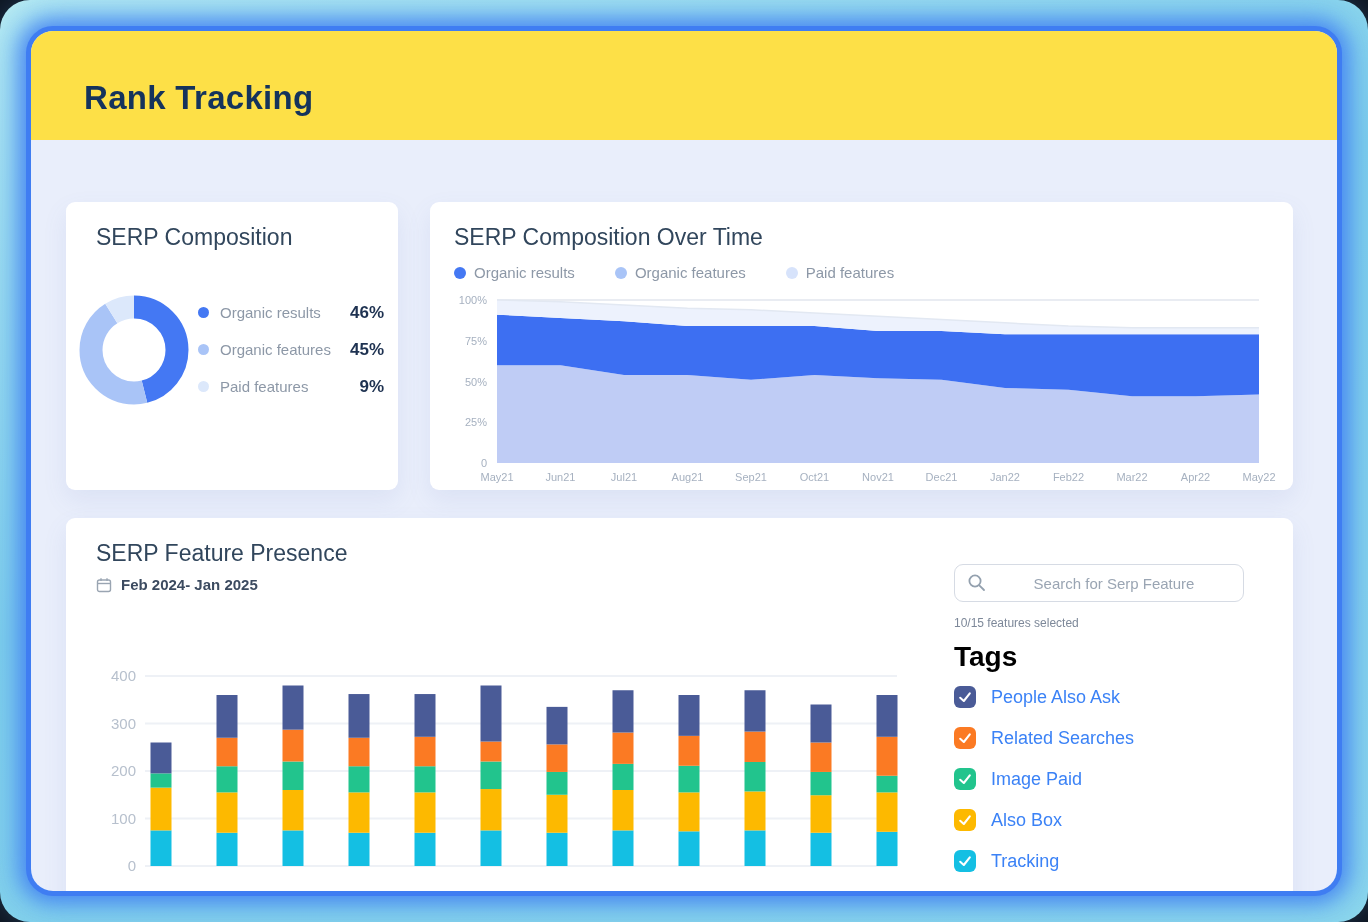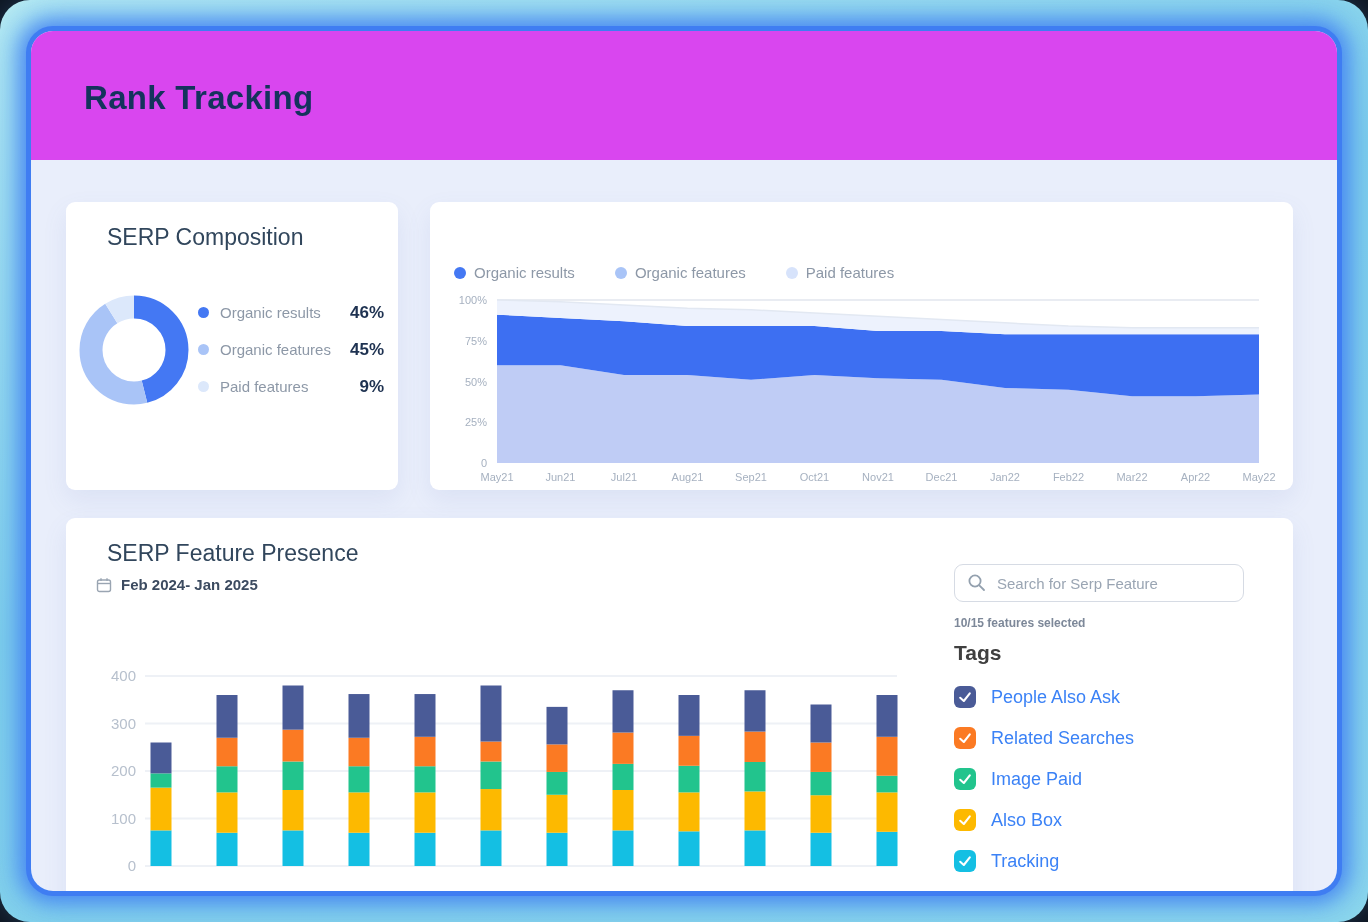--- a/index.html
+++ b/index.html
@@ -1,26 +1,26 @@
 <!DOCTYPE html>
 <html><head>
 <meta charset="utf-8">
 <style>
   html,body{margin:0;padding:0;}
   body{width:1368px;height:922px;position:relative;background:#0c1320;font-family:"Liberation Sans",sans-serif;overflow:hidden;}
   .frame{position:absolute;inset:0;border-radius:30px;background:linear-gradient(160deg,#bdeef3,#7fd0ea 45%,#8fd9ec);}
   .app{position:absolute;inset:31px;background:#e9eefb;border-radius:22px;overflow:hidden;
        box-shadow:0 0 0 5px #3f7df2,0 0 20px 12px rgba(63,125,242,.85),0 0 36px 28px rgba(110,190,240,.5);}
-  .header{position:absolute;top:0;left:0;right:0;height:129px;background:#d946ef;}
+  .header{position:absolute;top:0;left:0;right:0;height:109px;background:#fde047;}
   .header h1{position:absolute;left:53px;top:48px;margin:0;font-size:33px;font-weight:600;color:#14335c;letter-spacing:.3px;}
   .card{position:absolute;background:#fff;border-radius:9px;box-shadow:0 10px 24px rgba(96,120,185,.10);}
   #card-composition{left:35px;top:171px;width:332px;height:288px;}
   #card-overtime{left:399px;top:171px;width:863px;height:288px;}
   #card-presence{left:35px;top:487px;width:1227px;height:400px;}
-  .card-title{position:absolute;left:41px;top:22px;font-size:23px;font-weight:500;color:#31465c;}
+  .card-title{position:absolute;left:30px;top:22px;font-size:23px;font-weight:500;color:#31465c;}
   #card-overtime .card-title{left:24px;}
 
   
   #donut{position:absolute;left:10px;top:90px;}
   .d-legend{position:absolute;left:132px;top:92px;width:186px;}
   .d-row{display:flex;align-items:center;height:37px;}
   .dot{width:11px;height:11px;border-radius:50%;flex:0 0 auto;}
   .d-row .lbl{flex:1;margin-left:11px;font-size:15px;color:#8d98a7;}
   .d-row .val{font-size:17px;font-weight:700;color:#1e3251;}
 
@@ -31,25 +31,25 @@
   #area{position:absolute;left:0;top:80px;}
   .tick{font-size:11px;fill:#a6b1c0;}
   .btick{font-size:15px;fill:#b7c0cd;}
 
   
   .date-row{position:absolute;left:30px;top:58px;display:flex;align-items:center;gap:9px;text-align:right;}
   .date-row .txt{font-size:15px;font-weight:700;color:#3c4b60;}
   #bars{position:absolute;left:30px;top:140px;}
   .search-wrap{position:absolute;left:888px;top:46px;width:290px;height:38px;}
   .search-wrap input{box-sizing:border-box;width:100%;height:100%;border:1.5px solid #d6dbe4;border-radius:9px;
-       padding:0 12px 0 42px;font-size:15px;color:#2a3a50;font-family:"Liberation Sans",sans-serif;background:#fff;outline:none;}
+       padding:0 12px 0 42px;font-size:15px;color:#2a3a50;font-family:"Liberation Sans",sans-serif;background:#fff;outline:none;text-align:center;}
   .search-wrap input::placeholder{color:#9aa5b3;}
   .search-wrap svg{position:absolute;left:13px;top:9px;}
-  .sel-summary{position:absolute;left:888px;top:98px;font-size:12px;font-weight:700;color:#7d8899;}
-  .tags-title{position:absolute;left:888px;top:123px;font-size:21px;font-weight:600;color:#404040;}
+  .sel-summary{position:absolute;left:888px;top:98px;font-size:12px;font-weight:400;color:#7d8899;}
+  .tags-title{position:absolute;left:888px;top:123px;font-size:28px;font-weight:600;color:#000000;}
   .tag-row{position:absolute;left:888px;display:flex;align-items:center;gap:15px;cursor:pointer;}
   .cbox{width:22px;height:22px;border-radius:6px;display:flex;align-items:center;justify-content:center;}
   .tag-row .lbl{font-size:18px;font-weight:500;color:#3b82f6;}
 </style>
 </head>
 <body>
 
 <div class="frame">
   <div class="app">
 
@@ -77,20 +77,21 @@
         </div>
         <div class="d-row">
           <span class="dot" style="background: rgb(220, 232, 251);"></span>
           <span class="lbl">Paid features</span>
           <span class="val">9%</span>
         </div>
       </div>
     </div>
 
     <div class="card" id="card-overtime">
+      <div class="card-title">SERP Composition Over Time</div>
       <div class="ot-legend">
         <span class="ot-item">
           <span class="dot" style="background: rgb(68, 120, 243);"></span>
           <span>Organic results</span>
         </span>
         <span class="ot-item">
           <span class="dot" style="background: rgb(169, 196, 247);"></span>
           <span>Organic features</span>
         </span>
         <span class="ot-item">

